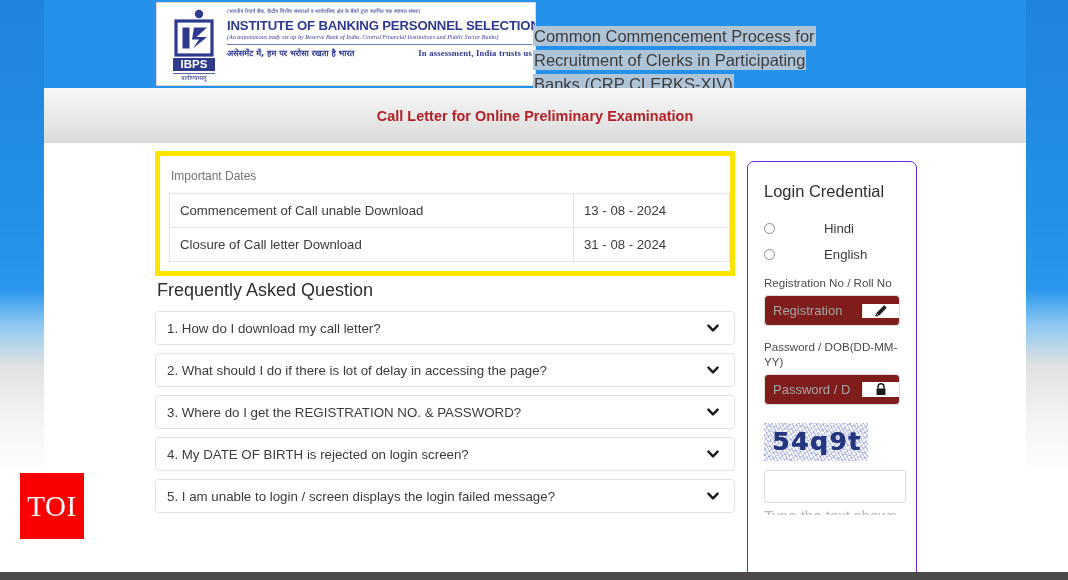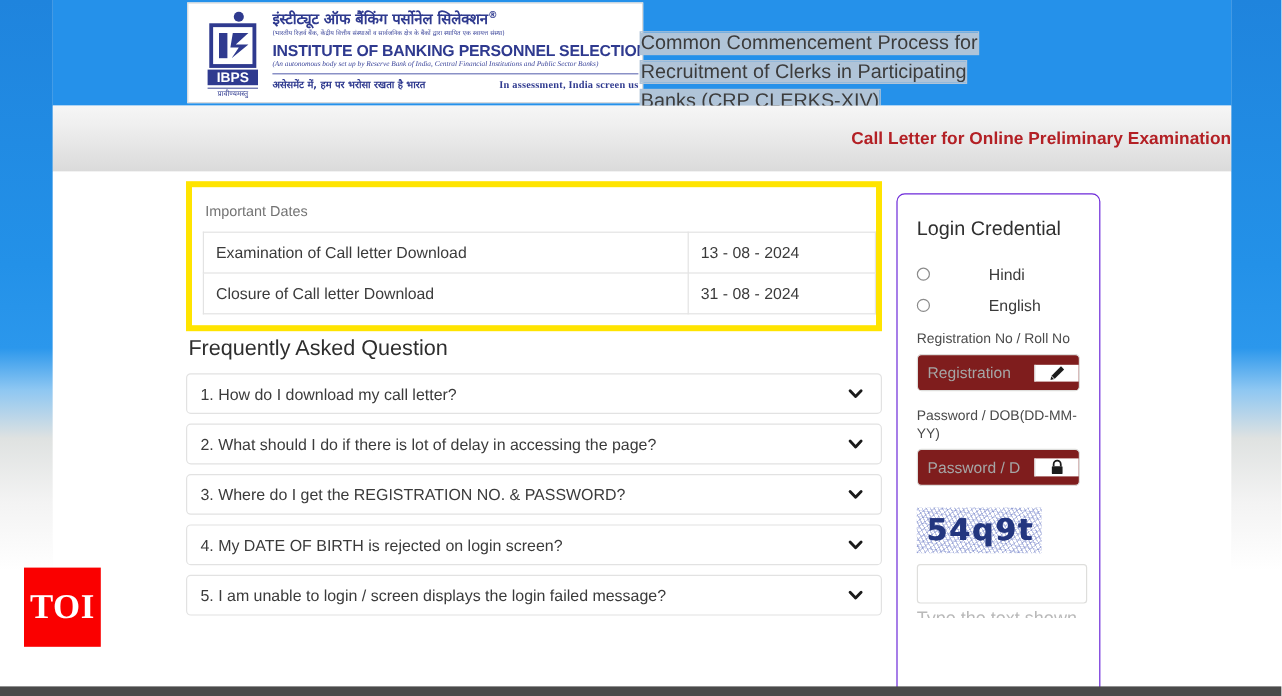--- a/index.html
+++ b/index.html
@@ -148,21 +148,21 @@
   
   #subheader {
     position: absolute;
     left: 0;
     top: 88px;
     width: 982px;
     height: 55px;
     background: linear-gradient(to bottom, #f6f6f6 0%, #efefef 30%, #dadada 100%);
     display: flex;
     align-items: center;
-    justify-content: flex-end;
+    justify-content: center;
   }
   #subheader .title {
     color: #b32025;
     font-size: 14.4px;
     font-weight: bold;
     letter-spacing: 0.05px;
   }
 
   
   #body-region {
@@ -371,21 +371,21 @@
     height: 66px;
     background: #fa0000;
     display: flex;
     align-items: center;
     justify-content: center;
   }
   #toi-logo span {
     font-family: "Liberation Serif", serif;
     color: #ffffff;
     font-size: 29px;
-    font-weight: bold;
+    font-weight: normal;
     letter-spacing: 0.5px;
   }
 
   
   #bottom-bar {
     position: absolute;
     left: 0;
     bottom: 0;
     width: 1068px;
     height: 8px;
@@ -410,29 +410,26 @@
         <rect x="17.5" y="20.5" width="7" height="21" fill="#2f3a8f"></rect>
         <path d="M29 20.5 L42 20.5 L31.5 30 L42 30 L28 41.5 L34 32.5 L27 32.5 Z" fill="#2f3a8f"></path>
         <rect x="8" y="51" width="42" height="13" fill="#2f3a8f"></rect>
         <text x="29" y="61.4" text-anchor="middle" font-family="Liberation Sans, sans-serif" font-size="11.5" font-weight="bold" fill="#ffffff">IBPS</text>
         <line x1="8" y1="66.5" x2="50" y2="66.5" stroke="#2f3a8f" stroke-width="0.8"></line>
         <text x="29" y="73" text-anchor="middle" font-family="DejaVu Sans, sans-serif" font-size="6" fill="#2f3a8f">प्रावीण्यमस्तु</text>
       </svg>
     </div>
 
     <div class="logo-text">
-      <div class="lt-hindi">
-        <span>इंस्टीट्यूट ऑफ बैंकिंग पर्सोनेल सिलेक्शन</span><span class="reg">®</span>
-      </div>
       <div class="lt-sub-hi">(भारतीय रिज़र्व बैंक, केंद्रीय वित्तीय संस्थाओं व सार्वजनिक क्षेत्र के बैंकों द्वारा स्थापित एक स्वायत्त संस्था)</div>
       <div class="lt-eng">INSTITUTE OF BANKING PERSONNEL SELECTION</div>
       <div class="lt-sub-en">(An autonomous body set up by Reserve Bank of India, Central Financial Institutions and Public Sector Banks)</div>
       <div class="lt-rule">
         <span class="lt-tag-hi">असेसमेंट में, हम पर भरोसा रखता है भारत</span>
-        <span class="lt-tag-en">In assessment, India screen us</span>
+        <span class="lt-tag-en">In assessment, India trusts us</span>
       </div>
     </div>
   </div>
 
   <div id="crp-heading">
     <span class="sel">Common Commencement Process for</span><br>
     <span class="sel">Recruitment of Clerks in Participating</span><br>
     <span class="sel">Banks (CRP CLERKS-XIV)</span>
   </div>
 
@@ -442,21 +439,21 @@
 
   <div id="body-region">
 
     <div id="left-col">
 
       <div id="dates-box">
         <div id="dates-title">Important Dates</div>
         <table class="dates">
           <tbody>
             <tr>
-              <td class="lbl">Examination of Call letter Download</td>
+              <td class="lbl">Commencement of Call unable Download</td>
               <td class="val">13 - 08 - 2024</td>
             </tr>
             <tr>
               <td class="lbl">Closure of Call letter Download</td>
               <td class="val">31 - 08 - 2024</td>
             </tr>
           </tbody>
         </table>
       </div>
 

